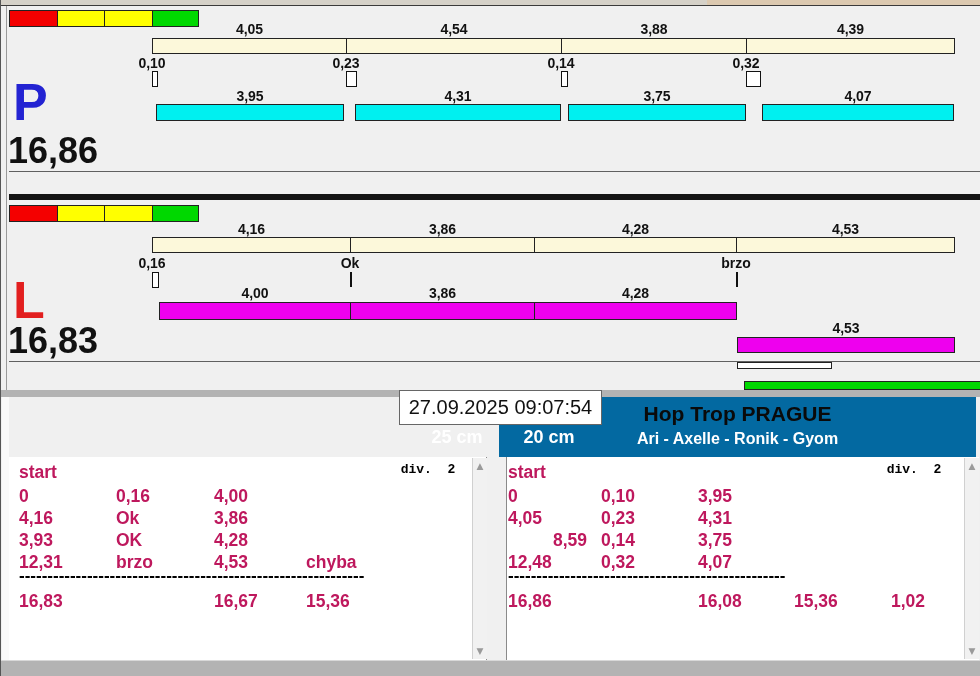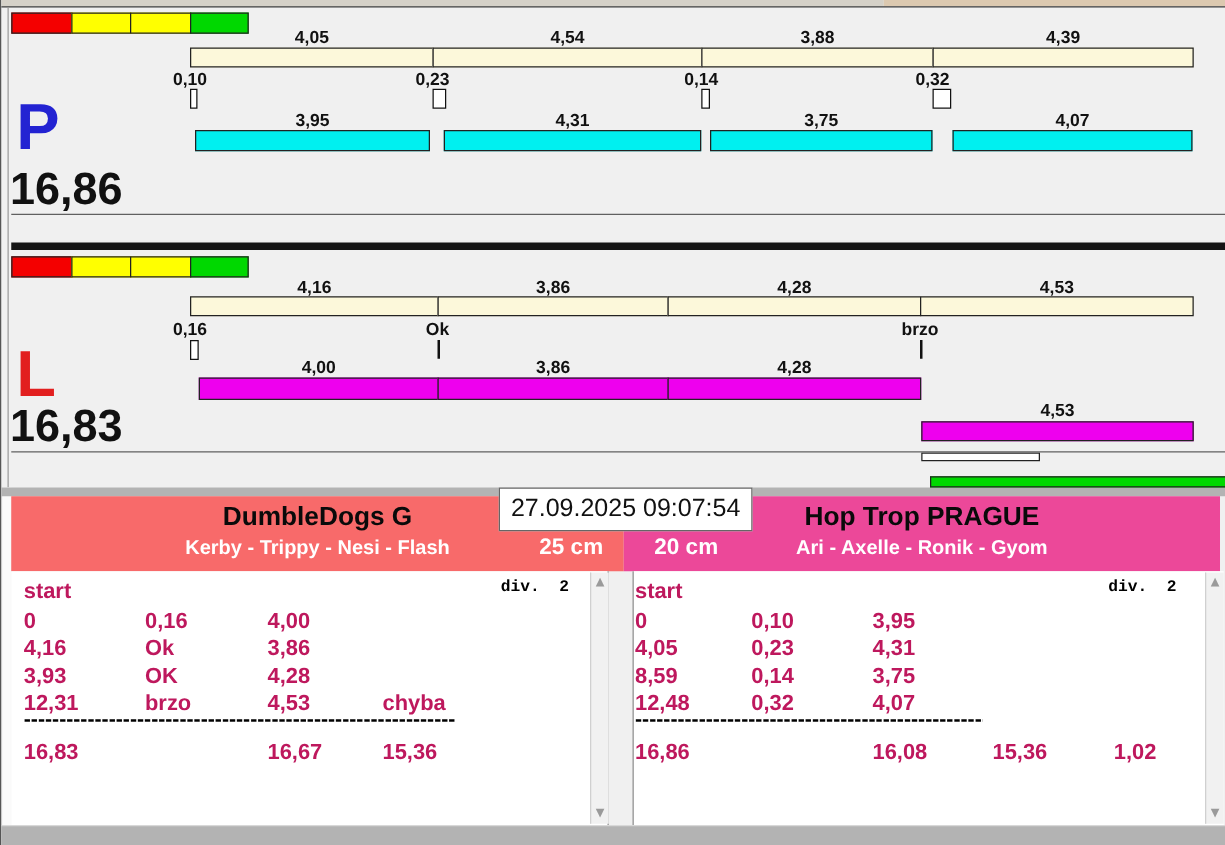--- a/index.html
+++ b/index.html
@@ -58,25 +58,21 @@
 
   <div class="top-strip-gray"></div>
   <div class="top-strip-beige"></div>
   <div class="top-line"></div>
   <div class="left-edge2"></div>
   <div class="left-white"></div>
   <div class="section-divider"></div>
 
   <div class="gray-strip-top"></div>
 
-  <div class="team-header team-header-left" style="background: rgb(248, 106, 106);">
-    <div class="team-name">DumbleDogs G</div>
-    <div class="team-members">Kerby - Trippy - Nesi - Flash</div>
-  </div>
-  <div class="team-header team-header-right" style="background: #ec4899;">
+  <div class="team-header team-header-right" style="background: #0369a1;">
     <div class="team-name">Hop Trop PRAGUE</div>
     <div class="team-members">Ari - Axelle - Ronik - Gyom</div>
   </div>
 
   <div class="timestamp-box">27.09.2025 09:07:54</div>
   <div class="badge badge-left">25 cm</div>
   <div class="badge badge-right">20 cm</div>
 
   <div class="table-box table-left"></div>
   <div class="table-box table-right"></div>
@@ -174,21 +170,21 @@
     <div class="tcell" style="left: 18px; top: 591px; position: absolute;">16,83</div>
     <div class="tcell" style="left: 213px; top: 591px; position: absolute;">16,67</div>
     <div class="tcell" style="left: 305px; top: 591px; position: absolute;">15,36</div>
     <div class="tcell" style="left: 507px; top: 462px; position: absolute;">start</div>
     <div class="tcell" style="left: 507px; top: 486px; position: absolute;">0</div>
     <div class="tcell" style="left: 600px; top: 486px; position: absolute;">0,10</div>
     <div class="tcell" style="left: 697px; top: 486px; position: absolute;">3,95</div>
     <div class="tcell" style="left: 507px; top: 508px; position: absolute;">4,05</div>
     <div class="tcell" style="left: 600px; top: 508px; position: absolute;">0,23</div>
     <div class="tcell" style="left: 697px; top: 508px; position: absolute;">4,31</div>
-    <div class="tcell" style="left: 507px; top: 530px; position: absolute;">8,59</div>
+    <div class="tcell" style="left: 507px; top: 530px; position: absolute; padding-left: 45px;">8,59</div>
     <div class="tcell" style="left: 600px; top: 530px; position: absolute;">0,14</div>
     <div class="tcell" style="left: 697px; top: 530px; position: absolute;">3,75</div>
     <div class="tcell" style="left: 507px; top: 552px; position: absolute;">12,48</div>
     <div class="tcell" style="left: 600px; top: 552px; position: absolute;">0,32</div>
     <div class="tcell" style="left: 697px; top: 552px; position: absolute;">4,07</div>
     <div class="dashrow" style="left: 507px; top: 570px; width: 278px; position: absolute;">----------------------------------------------------------------------</div>
     <div class="tcell" style="left: 507px; top: 591px; position: absolute;">16,86</div>
     <div class="tcell" style="left: 697px; top: 591px; position: absolute;">16,08</div>
     <div class="tcell" style="left: 793px; top: 591px; position: absolute;">15,36</div>
     <div class="tcell" style="left: 890px; top: 591px; position: absolute;">1,02</div>

